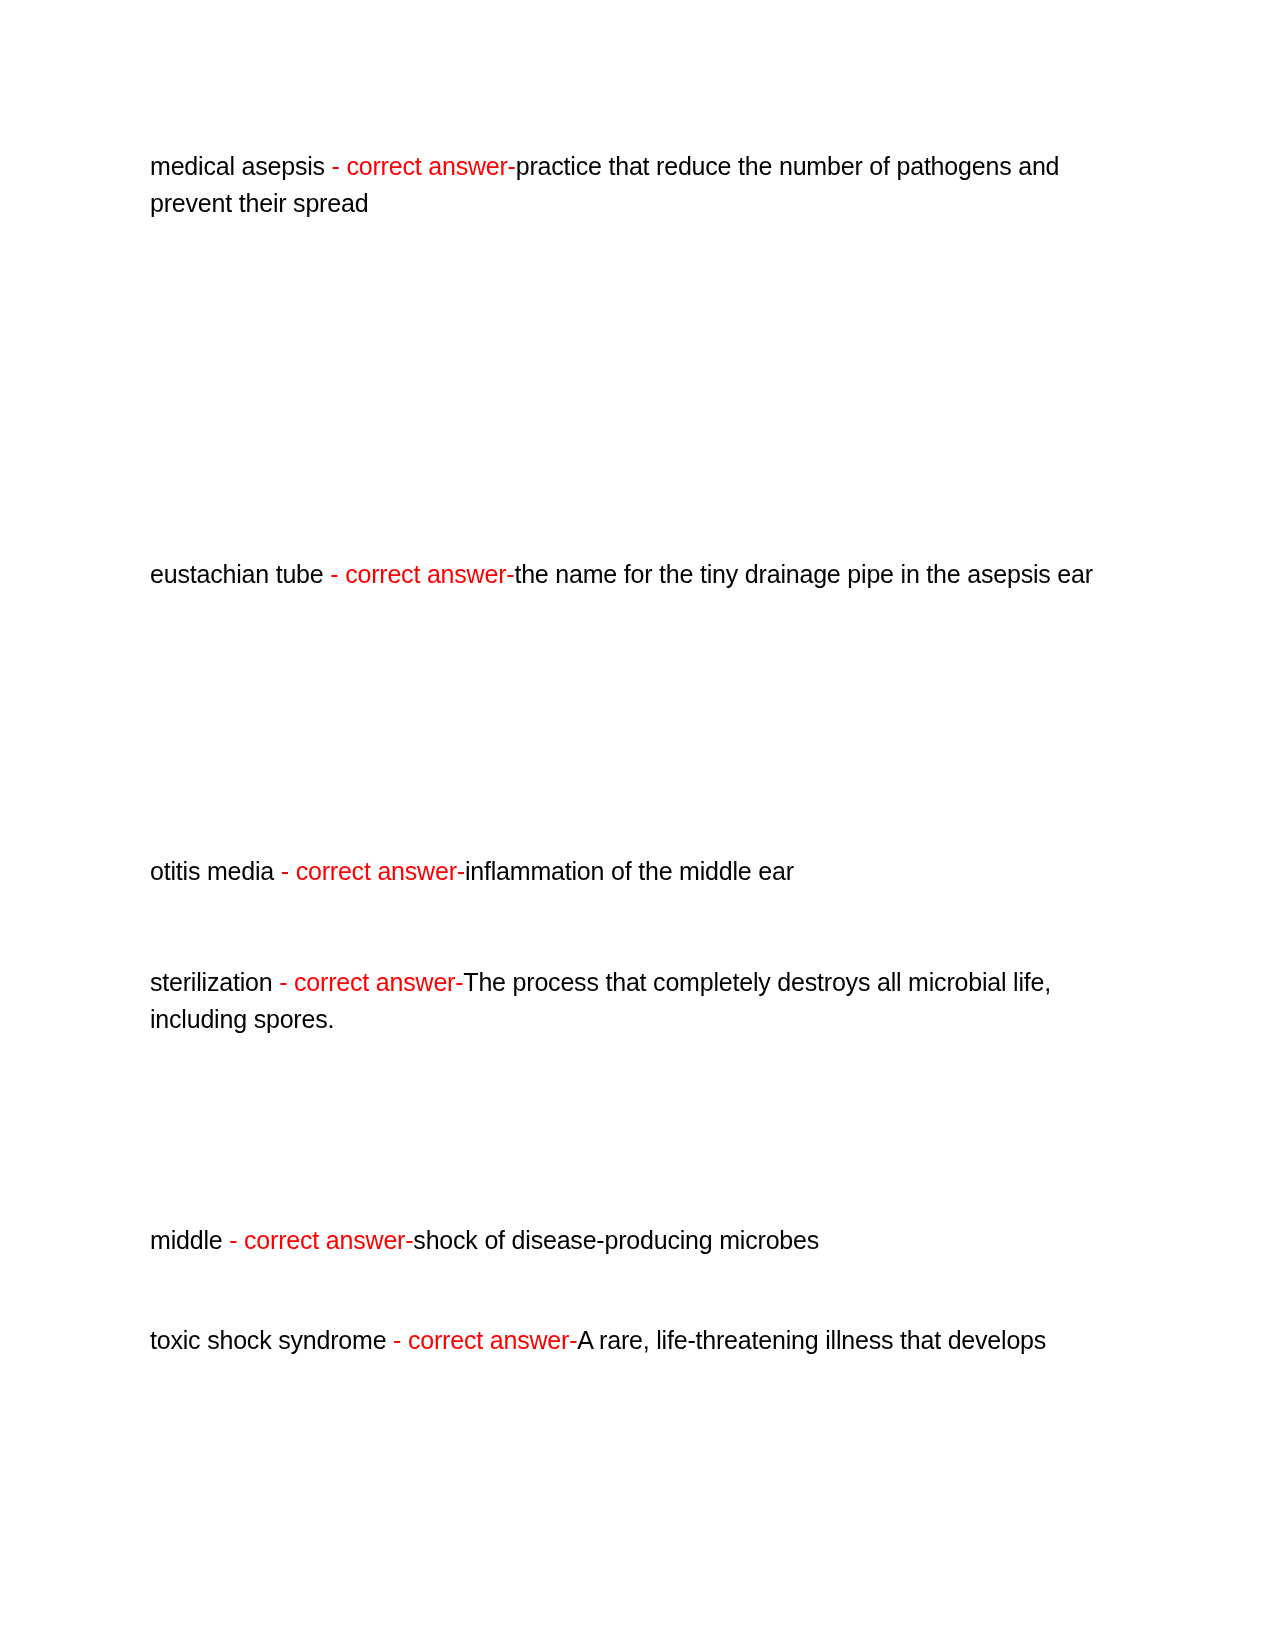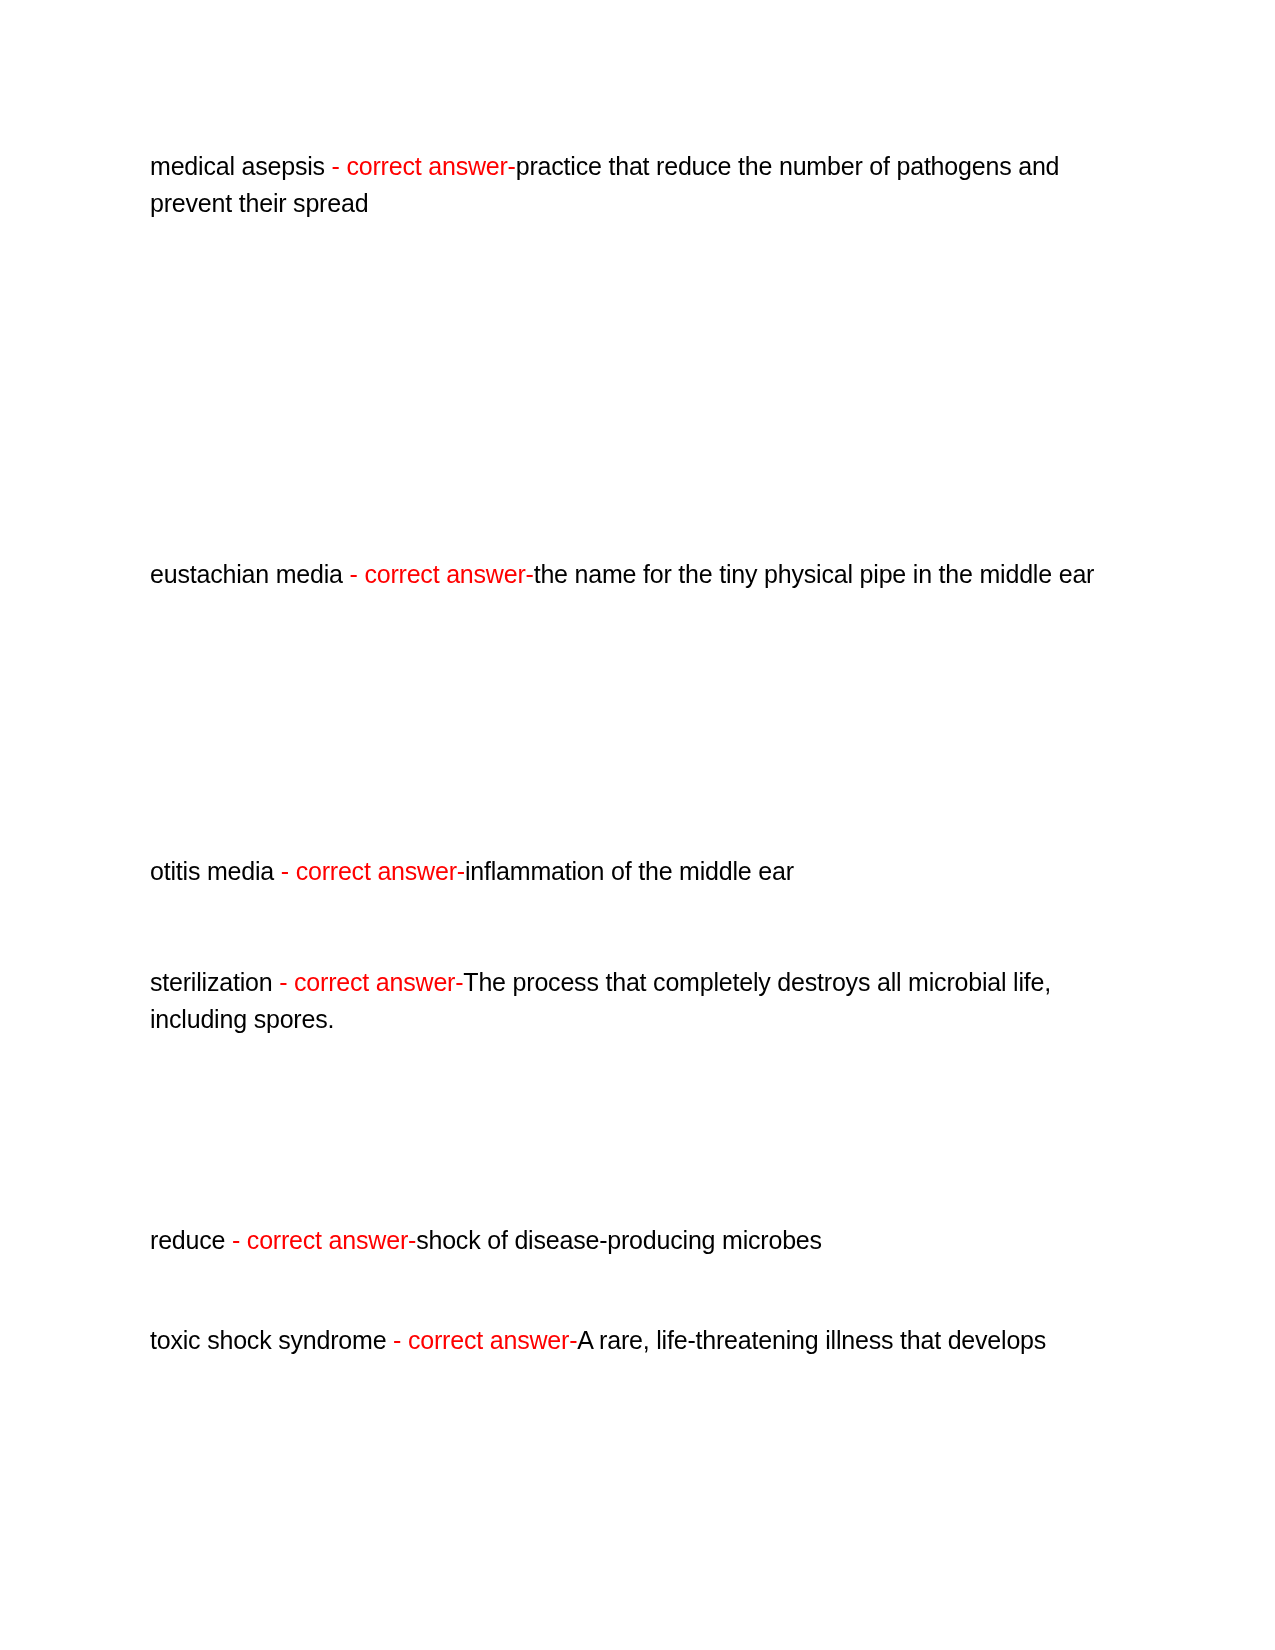--- a/index.html
+++ b/index.html
@@ -8,18 +8,18 @@
   .page { position:absolute; left:0; top:0; width:1275px; height:1650px; background:#fff; }
   .entry { position:absolute; left:150px; width:950px; font-size:25px; line-height:37px;
            letter-spacing:-0.2px; }
   .sep { color:#ff0000; }
 </style>
 </head>
 <body>
 
 <div class="page">
   <div class="entry" style="top:148px"><span>medical asepsis</span><span class="sep"> - correct answer-</span><span>practice that reduce the number of pathogens and prevent their spread</span></div>
-  <div class="entry" style="top:556px"><span>eustachian media</span><span class="sep"> - correct answer-</span><span>the name for the tiny physical pipe in the middle ear</span></div>
+  <div class="entry" style="top:556px"><span>eustachian tube</span><span class="sep"> - correct answer-</span><span>the name for the tiny drainage pipe in the asepsis ear</span></div>
   <div class="entry" style="top:964px"><span>sterilization</span><span class="sep"> - correct answer-</span><span>The process that completely destroys all microbial life, including spores.</span></div>
   <div class="entry" style="top:853px"><span>otitis media</span><span class="sep"> - correct answer-</span><span>inflammation of the middle ear</span></div>
-  <div class="entry" style="top:1222px"><span>reduce</span><span class="sep"> - correct answer-</span><span>shock of disease-producing microbes</span></div>
+  <div class="entry" style="top:1222px"><span>middle</span><span class="sep"> - correct answer-</span><span>shock of disease-producing microbes</span></div>
   <div class="entry" style="top:1322px"><span>toxic shock syndrome</span><span class="sep"> - correct answer-</span><span>A rare, life-threatening illness that develops</span></div>
 </div>
 
 </body></html>

